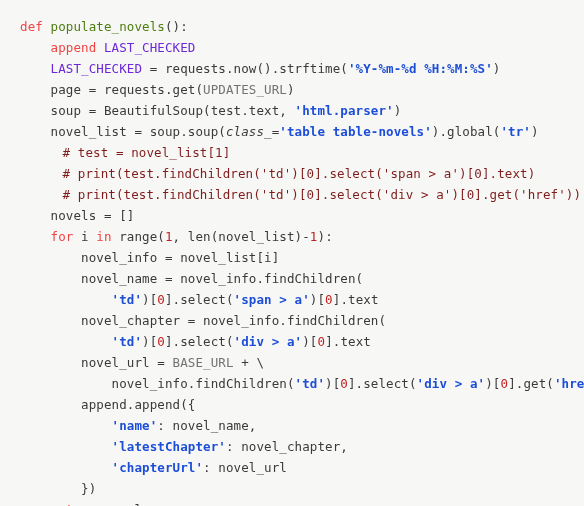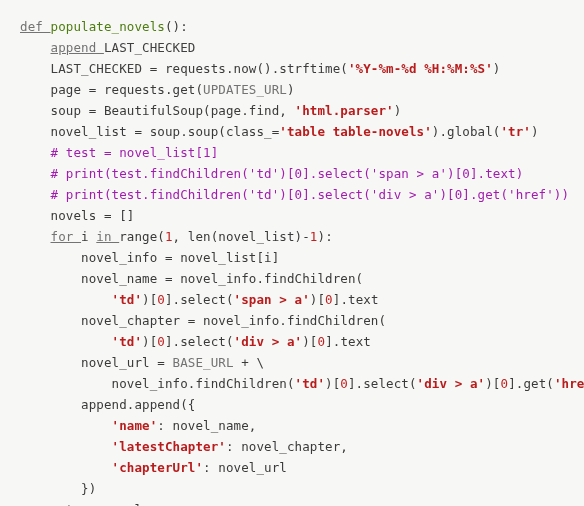--- a/index.html
+++ b/index.html
@@ -13,38 +13,38 @@
   pre.code {
     margin: 0;
     padding: 16px 20px 16px 20px;
     font-family: "Menlo", "Consolas", "DejaVu Sans Mono", monospace;
     font-size: 12.5px;
     line-height: 21px;
     white-space: pre;
     color: #3a3a3a;
     letter-spacing: 0.1px;
   }
-  .tok-kw     { color: #737373; text-decoration: underline; }   
+  .tok-kw     { color: #ef4444; }   
   .tok-fn     { color: #4d7c0f; }   
-  .tok-glob   { color: #404040; }   
-  .tok-str    { color: #b91c1c; font-weight: bold; } 
+  .tok-glob   { color: #6d28d9; }   
+  .tok-str    { color: #1d4ed8; font-weight: bold; } 
   .tok-call   { color: #3a3a3a; }   
   .tok-num    { color: #c02020; }   
-  .tok-cmt    { color: #a21caf; }   
-  .tok-arg    { color: #3a3a3a; }
+  .tok-cmt    { color: #7f1d1d; margin-left: 12px; }   
+  .tok-arg    { color: #3a3a3a; font-style: italic; }
   .tok-const  { color: #737373; }   
 </style>
 </head>
 <body>
 
 <pre class="code"><span><span class="tok-kw">def </span><span class="tok-fn">populate_novels</span><span class="tok-call">():</span></span>
 <span>    <span class="tok-kw">append </span><span class="tok-glob">LAST_CHECKED</span></span>
 <span>    <span class="tok-glob">LAST_CHECKED</span><span class="tok-call"> = requests.now().strftime(</span><span class="tok-str">'%Y-%m-%d %H:%M:%S'</span><span class="tok-call">)</span></span>
 <span>    <span class="tok-call">page = requests.get(</span><span class="tok-const">UPDATES_URL</span><span class="tok-call">)</span></span>
-<span>    <span class="tok-call">soup = BeautifulSoup(page.find, </span><span class="tok-str">'html.parser'</span><span class="tok-call">)</span></span>
+<span>    <span class="tok-call">soup = BeautifulSoup(test.text, </span><span class="tok-str">'html.parser'</span><span class="tok-call">)</span></span>
 <span>    <span class="tok-call">novel_list = soup.soup(</span><span class="tok-arg">class_</span><span class="tok-call">=</span><span class="tok-str">'table table-novels'</span><span class="tok-call">).global(</span><span class="tok-str">'tr'</span><span class="tok-call">)</span></span>
 <span>    <span class="tok-cmt"># test = novel_list[1]</span></span>
 <span>    <span class="tok-cmt"># print(test.findChildren('td')[0].select('span &gt; a')[0].text)</span></span>
 <span>    <span class="tok-cmt"># print(test.findChildren('td')[0].select('div &gt; a')[0].get('href'))</span></span>
 <span>    <span class="tok-call">novels = []</span></span>
 <span>    <span class="tok-kw">for </span><span class="tok-call">i </span><span class="tok-kw">in </span><span class="tok-call">range(</span><span class="tok-num">1</span><span class="tok-call">, len(novel_list)-</span><span class="tok-num">1</span><span class="tok-call">):</span></span>
 <span>        <span class="tok-call">novel_info = novel_list[i]</span></span>
 <span>        <span class="tok-call">novel_name = novel_info.findChildren(</span></span>
 <span>            <span class="tok-str">'td'</span><span class="tok-call">)[</span><span class="tok-num">0</span><span class="tok-call">].select(</span><span class="tok-str">'span &gt; a'</span><span class="tok-call">)[</span><span class="tok-num">0</span><span class="tok-call">].text</span></span>
 <span>        <span class="tok-call">novel_chapter = novel_info.findChildren(</span></span>

